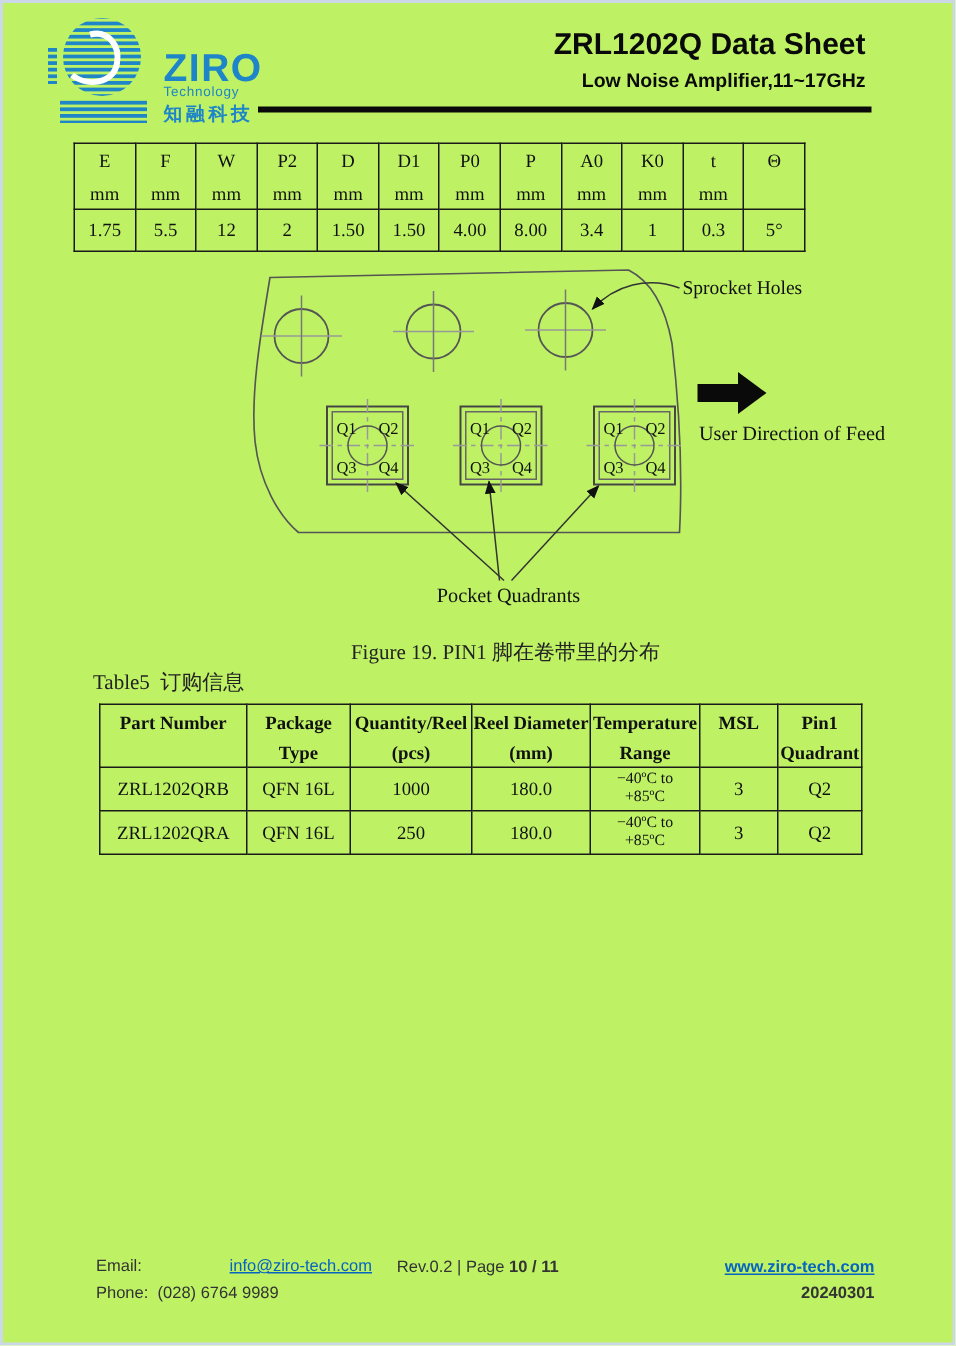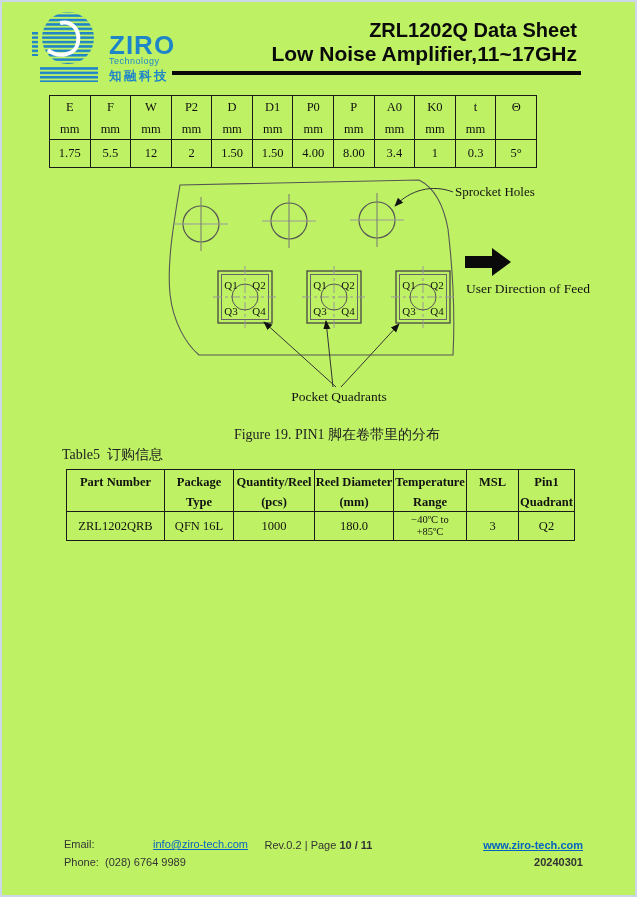--- a/index.html
+++ b/index.html
@@ -8,21 +8,21 @@
 
   
   .logo{position:absolute;left:30px;top:8px;display:flex;gap:9px;}
   .logo-text{margin-top:24px;color:#1e86c8;font-family:"Liberation Sans",sans-serif;}
   .logo-brand{font-size:26px;font-weight:bold;letter-spacing:1px;line-height:22px;}
   .logo-division{font-size:9px;line-height:11px;letter-spacing:0.5px;}
   .logo-cn{font-size:12.5px;line-height:14px;letter-spacing:2.5px;margin-top:2px;font-weight:bold;}
   .title-block{position:absolute;right:58px;top:16px;text-align:right;
                font-family:"Liberation Sans",sans-serif;font-weight:bold;color:#0a0a0a;}
   .doc-title{font-size:20px;line-height:25px;}
-  .doc-subtitle{font-size:21px;line-height:21px;}
+  .doc-subtitle{font-size:13px;line-height:21px;}
   .header-rule{position:absolute;left:170px;top:69px;width:409px;height:4px;background:#0a0a0a;}
 
   
   .dim-table{position:absolute;left:47px;top:93px;width:488px;border-collapse:collapse;
              table-layout:fixed;text-align:center;font-size:12.5px;}
   .dim-table td{border:1px solid #1a1a1a;padding:0;}
   .dim-head td{height:43px;vertical-align:top;}
   .dim-sym{margin-top:4px;}
   .dim-unit{margin-top:7px;}
   .dim-vals td{height:27px;}
@@ -270,20 +270,32 @@
           </td>
       <td>
             <div class="oh1">Pin1</div>
             <div class="oh2">Quadrant</div>
           </td>
     </tr>
     <tr class="order-row">
       <td>ZRL1202QRB</td>
       <td>QFN 16L</td>
       <td>1000</td>
+      <td>180.0</td>
+      <td class="temp-cell">
+            <div>−40ºC to</div>
+            <div>+85ºC</div>
+          </td>
+      <td>3</td>
+      <td>Q2</td>
+    </tr>
+    <tr class="order-row">
+      <td>ZRL1202QRA</td>
+      <td>QFN 16L</td>
+      <td>250</td>
       <td>180.0</td>
       <td class="temp-cell">
             <div>−40ºC to</div>
             <div>+85ºC</div>
           </td>
       <td>3</td>
       <td>Q2</td>
     </tr>
     </tbody>
   </table>

